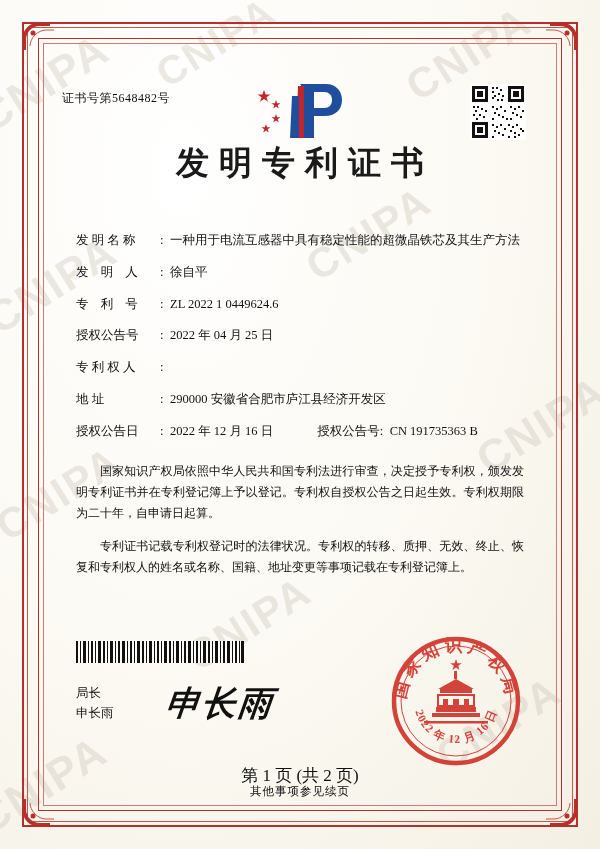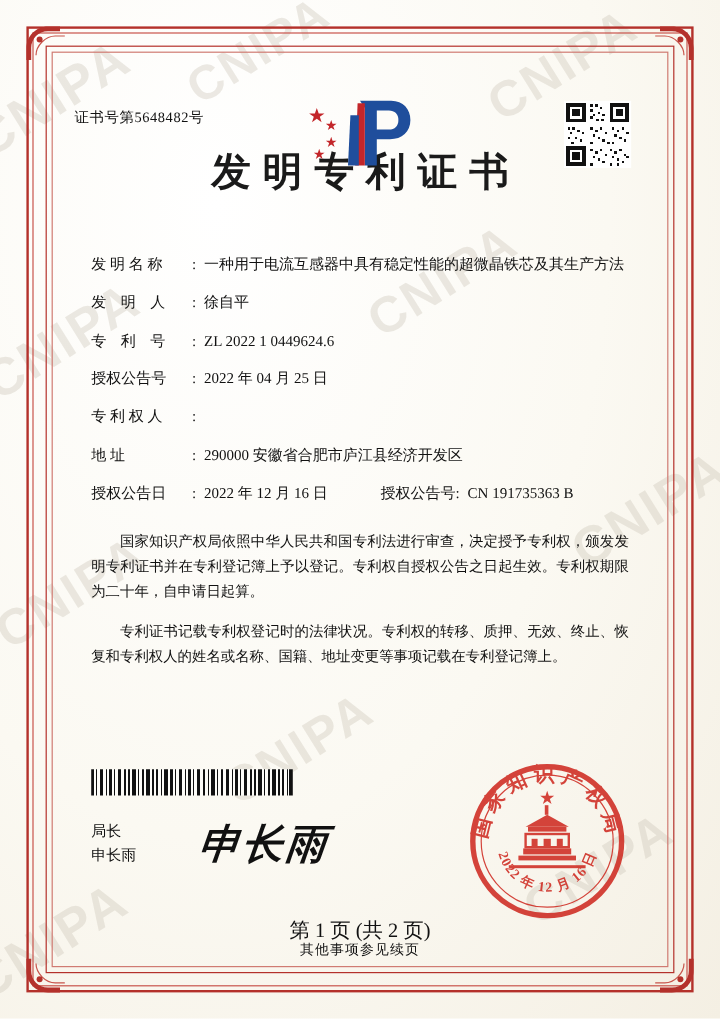--- a/index.html
+++ b/index.html
@@ -124,21 +124,21 @@
   .emblem {
     position: absolute;
     left: 50%;
     top: 18px;
     transform: translateX(-50%);
     width: 96px;
     height: 62px;
   }
 
   .title {
-    margin-top: 14px;
+    margin-top: 34px;
     text-align: center;
     font-size: 33px;
     letter-spacing: 10px;
     color: #1a1a1a;
     font-family: "Liberation Serif", serif;
     font-weight: bold;
     text-indent: 10px;
   }
 
   .fields {

